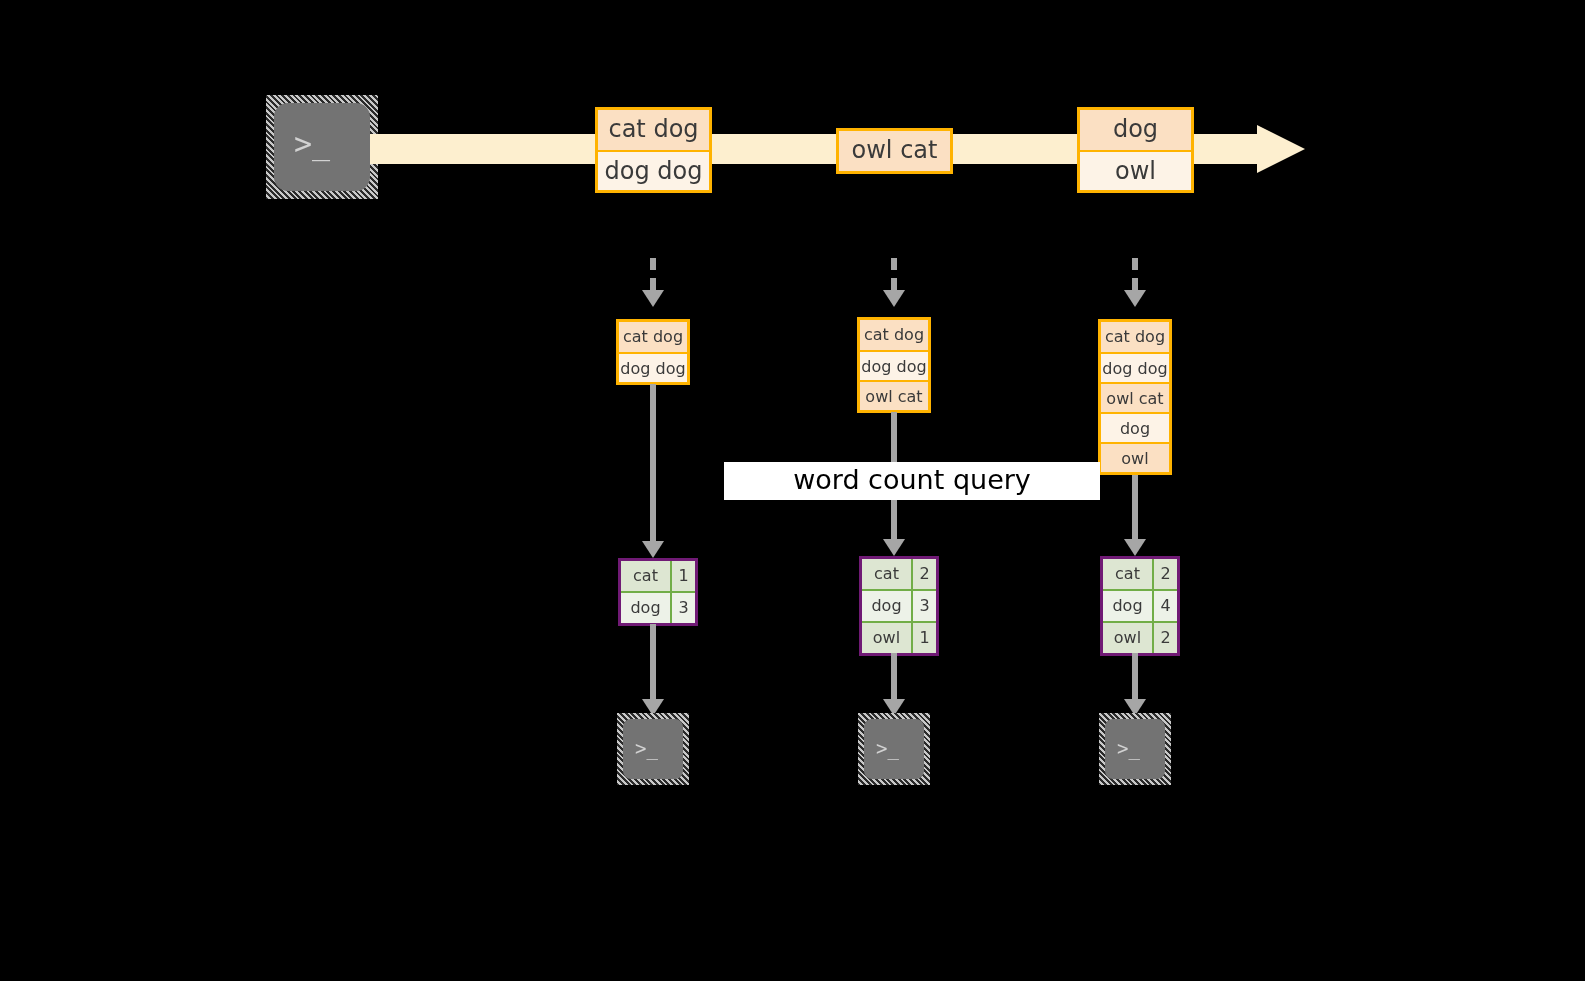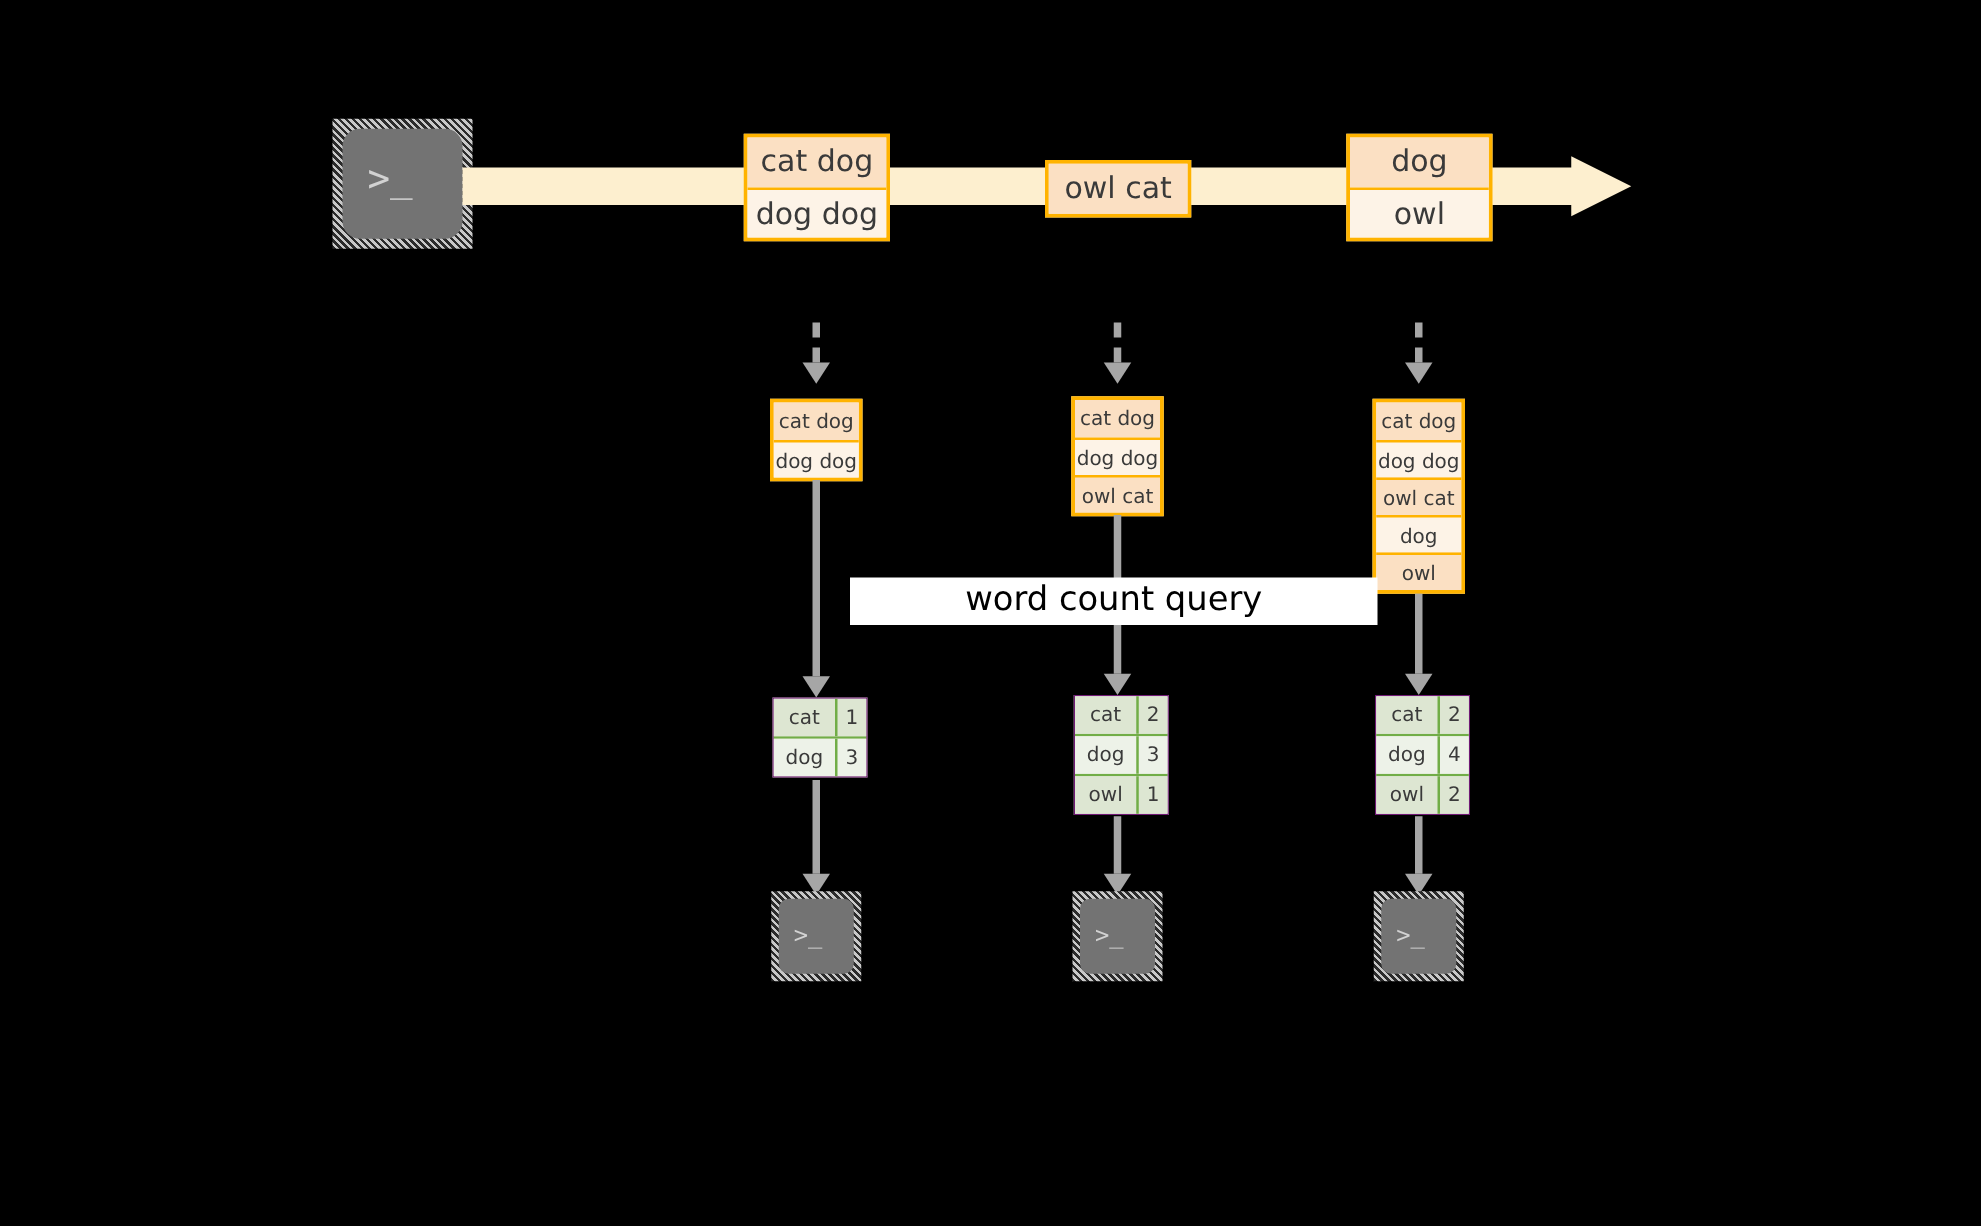--- a/index.html
+++ b/index.html
@@ -79,21 +79,21 @@
 
   
   .rec-top .rec { height: 40px; line-height: 38px; font-size: 24px; }
   
   .rec-mid .rec { height: 30px; line-height: 29px; font-size: 16px; }
 
   
   .res-table {
     position: absolute;
     box-sizing: border-box;
-    border: 1px solid #701a75;
+    border: 3px solid #701a75;
     background: #e8efe0;
     border-collapse: collapse;
   }
   .res-row { display: flex; }
   .res-row + .res-row { border-top: 2px solid #71ad47; }
   .res-row.dark  .cell { background: #dde6d2; }
   .res-row.light .cell { background: #edf2e8; }
   .res-row .cell {
     box-sizing: border-box;
     height: 30px;
@@ -285,15 +285,15 @@
     <div class="line" style="height:46px;"></div>
     <div class="head" style="top:46px;"></div>
   </div>
 
   <div class="terminal terminal-small" style="left:1099px; top:713px;">
     <div class="screen">
       <span class="prompt">&gt;_</span>
     </div>
   </div>
 
-  <div class="query-label" style="left:680px; top:462px; width:422px; height:38px;text-align:center;">word count query</div>
+  <div class="query-label" style="left:724px; top:462px; width:376px; height:38px;text-align:center;">word count query</div>
 
 </div>
 
 </body></html>

